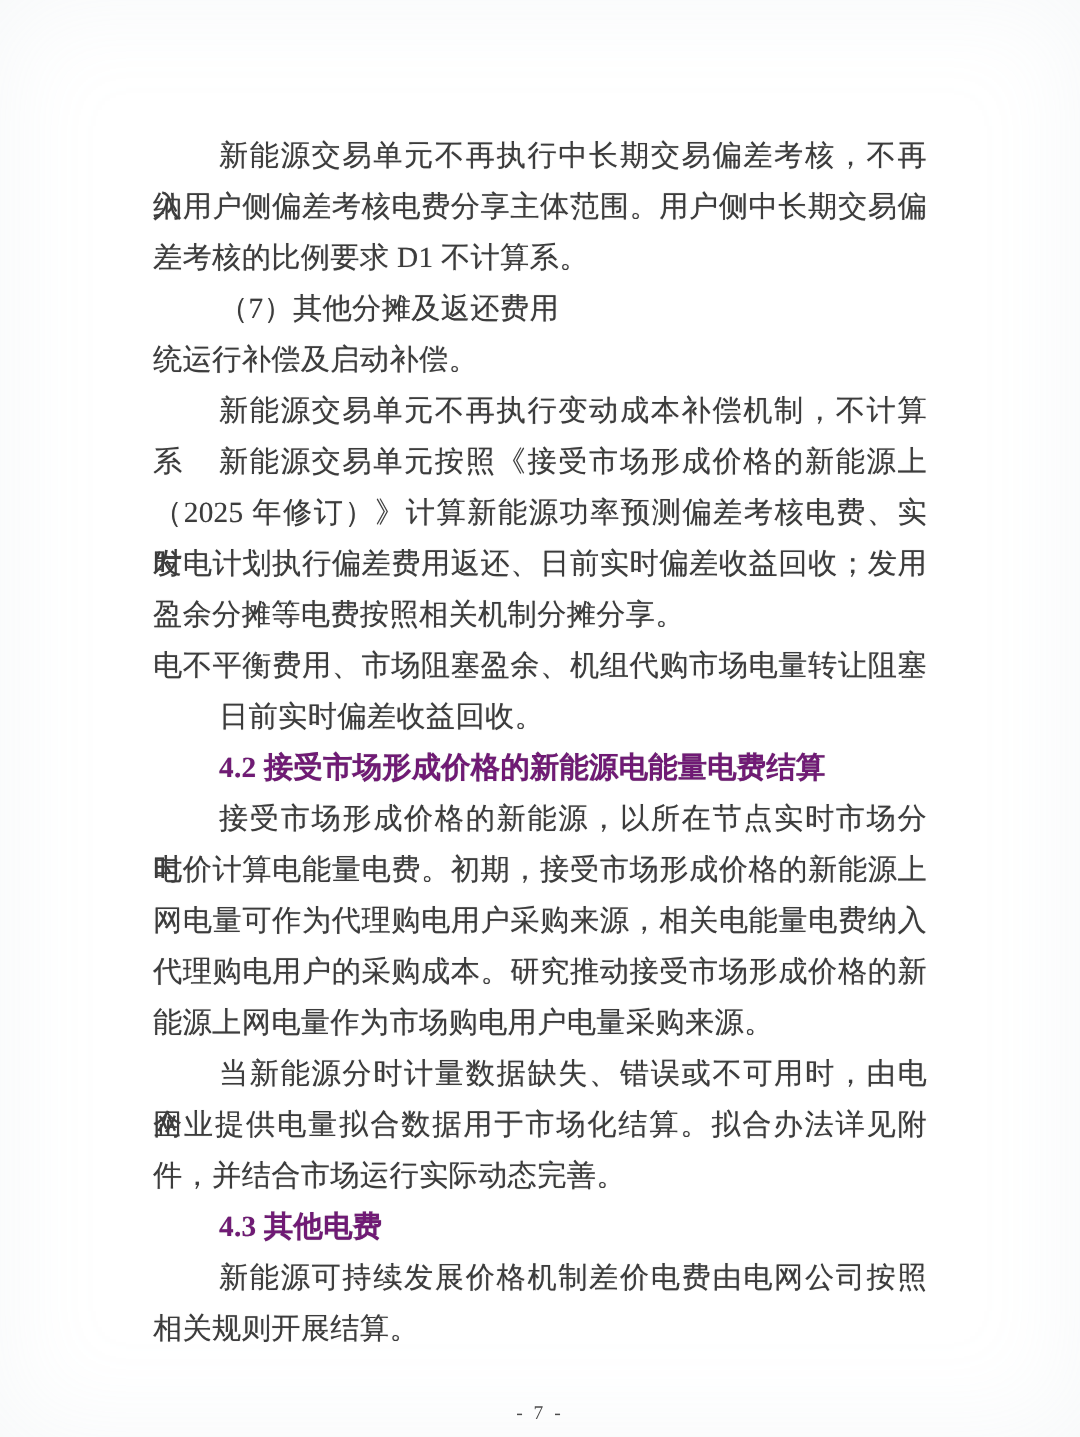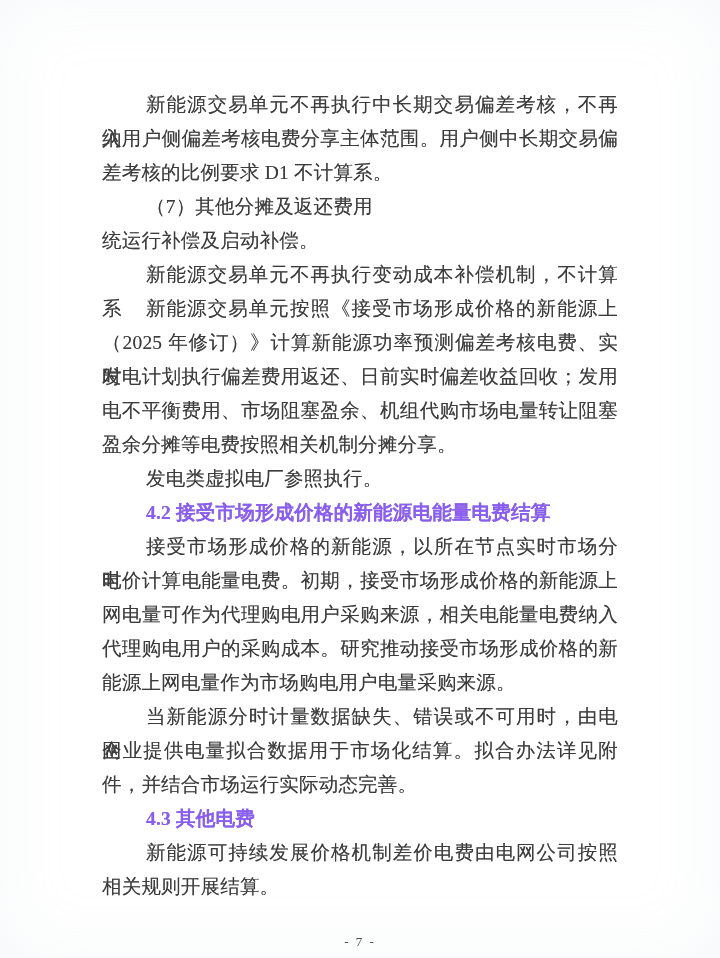--- a/index.html
+++ b/index.html
@@ -34,21 +34,21 @@
   }
   
   .line.fill {
     text-align: justify;
     text-align-last: justify;
     text-justify: inter-character;
   }
   .line.indent { text-indent: 44px; }
   .para.heading .line {
     font-weight: 700;
-    color: #8b5cf6;
+    color: #701a75;
   }
   .page-number {
     position: absolute;
     left: 0;
     right: 0;
     top: 934px;
     text-align: center;
     font-size: 13px;
     letter-spacing: 2px;
     color: #4c4c4c;
@@ -68,25 +68,25 @@
         <div class="line indent">（7）其他分摊及返还费用</div>
       </div>
       <div class="para">
         <div class="line">统运行补偿及启动补偿。</div>
         <div class="line indent fill">新能源交易单元不再执行变动成本补偿机制，不计算系</div>
       </div>
       <div class="para">
         <div class="line indent fill">新能源交易单元按照《接受市场形成价格的新能源上</div>
         <div class="line fill">（2025 年修订）》计算新能源功率预测偏差考核电费、实时</div>
         <div class="line fill">发电计划执行偏差费用返还、日前实时偏差收益回收；发用</div>
+        <div class="line">盈余分摊等电费按照相关机制分摊分享。</div>
         <div class="line fill">电不平衡费用、市场阻塞盈余、机组代购市场电量转让阻塞</div>
-        <div class="line">盈余分摊等电费按照相关机制分摊分享。</div>
       </div>
       <div class="para">
-        <div class="line indent">发电类虚拟电厂参照执行。</div>
+        <div class="line indent">日前实时偏差收益回收。</div>
       </div>
       <div class="para heading">
         <div class="line indent">4.2 接受市场形成价格的新能源电能量电费结算</div>
       </div>
       <div class="para">
         <div class="line indent fill">接受市场形成价格的新能源，以所在节点实时市场分时</div>
         <div class="line fill">电价计算电能量电费。初期，接受市场形成价格的新能源上</div>
         <div class="line fill">网电量可作为代理购电用户采购来源，相关电能量电费纳入</div>
         <div class="line fill">代理购电用户的采购成本。研究推动接受市场形成价格的新</div>
         <div class="line">能源上网电量作为市场购电用户电量采购来源。</div>

